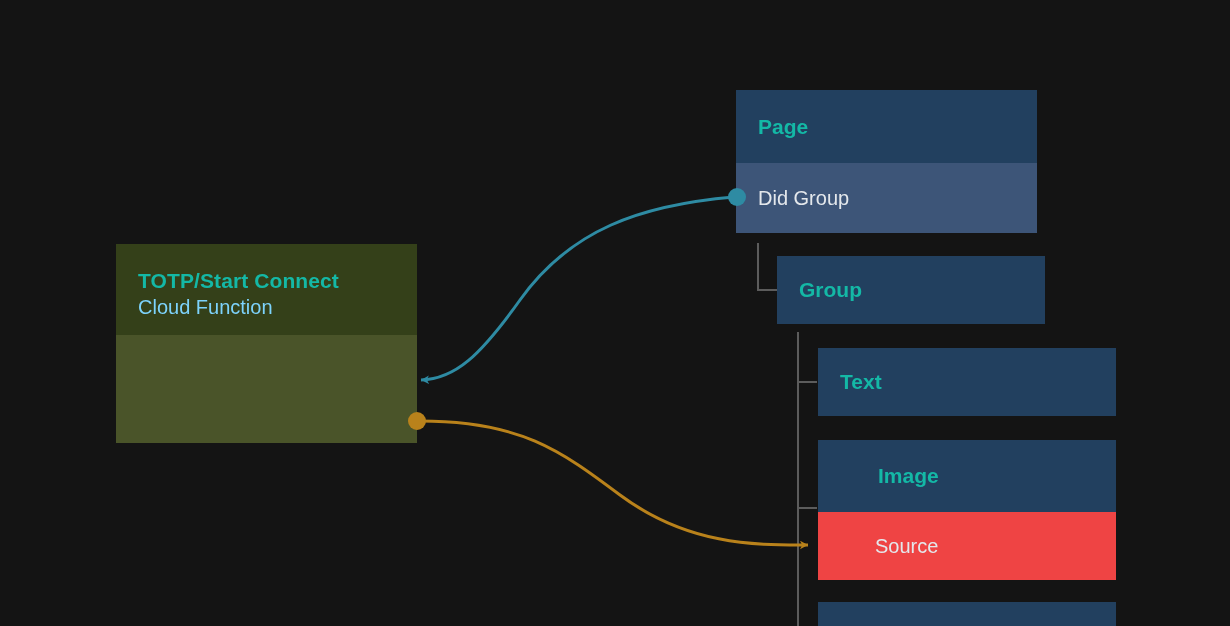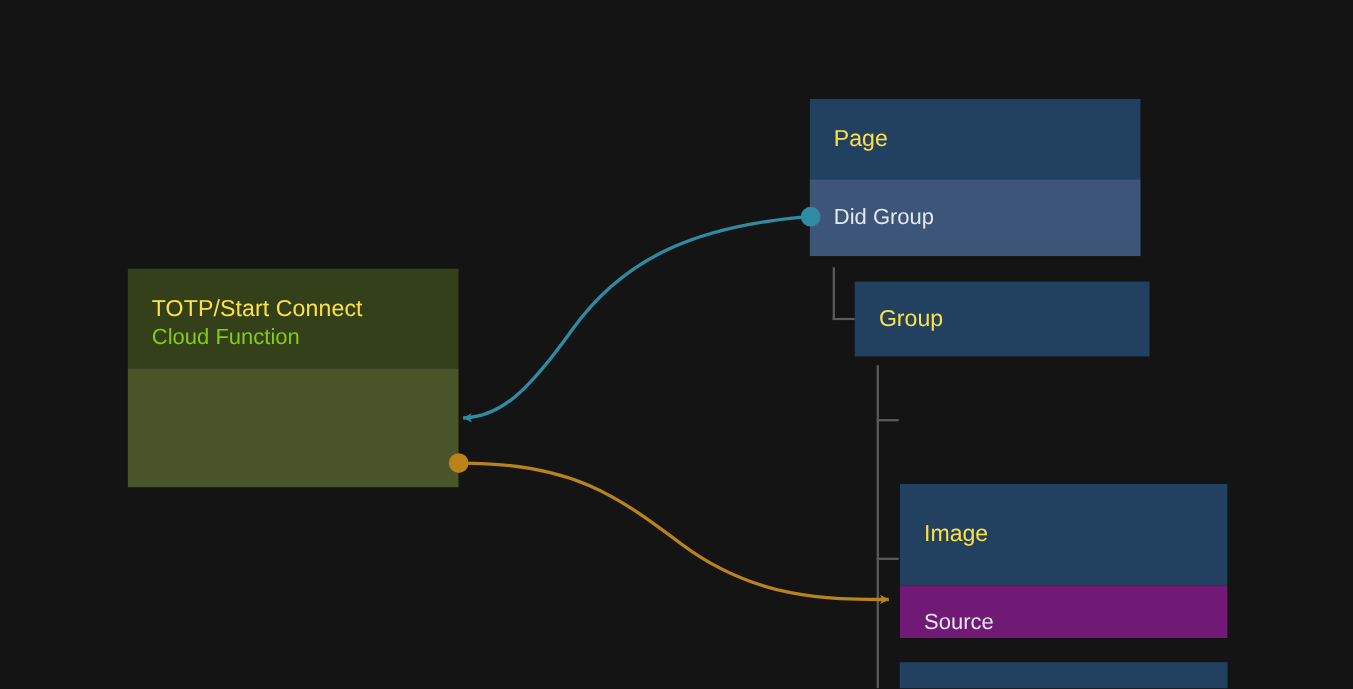--- a/index.html
+++ b/index.html
@@ -22,26 +22,26 @@
   }
   .node-header {
     position: relative;
     box-sizing: border-box;
   }
   .node-row {
     position: relative;
     box-sizing: border-box;
   }
   .title {
-    color: #fde047;
-    font-weight: normal;
+    color: #14b8a6;
+    font-weight: bold;
     white-space: nowrap;
   }
   .subtitle {
-    color: #84cc16;
+    color: #7dd3fc;
     font-weight: normal;
     white-space: nowrap;
   }
   .row-label {
     color: #e4e8ec;
     white-space: nowrap;
   }
   
   #node-function {
     left: 116px;
@@ -69,22 +69,22 @@
   #node-page .title    { font-size: 21px; }
   #node-page .row-label{ font-size: 20px; }
 
   #node-group { left: 777px; top: 256px; width: 268px; height: 68px; background: #22405f; }
   #node-group .title { font-size: 21px; }
 
   #node-text { left: 818px; top: 348px; width: 298px; height: 68px; background: #22405f; }
   #node-text .title { font-size: 21px; }
 
   #node-image { left: 818px; top: 440px; width: 298px; height: 140px; }
-  #node-image .node-header { height: 92px; background: #22405f; }
-  #node-image .node-row    { height: 68px; background: #701a75; }
+  #node-image .node-header { height: 72px; background: #22405f; padding-left: 38px; }
+  #node-image .node-row    { height: 68px; background: #ef4444; padding-left: 35px; }
   #node-image .title    { font-size: 21px; }
   #node-image .row-label{ font-size: 20px; }
 
   #node-partial { left: 818px; top: 602px; width: 298px; height: 40px; background: #22405f; }
 
   .pad-h { padding-left: 22px; display: flex; align-items: center; height: 100%; box-sizing: border-box; }
 
   
   .tree-line {
     position: absolute;
@@ -154,20 +154,25 @@
   </div>
 
   <div class="port-dot" style="left:728px; top:188px; width:18px; height:18px; background:#2e8ba3;"></div>
 
   <div class="node" id="node-group">
     <div class="pad-h">
       <span class="title">Group</span>
     </div>
   </div>
 
+  <div class="node" id="node-text">
+    <div class="pad-h">
+      <span class="title">Text</span>
+    </div>
+  </div>
 
   <div class="node" id="node-image">
     <div class="node-header">
       <div class="pad-h">
         <span class="title">Image</span>
       </div>
     </div>
     <div class="node-row">
       <div class="pad-h">
         <span class="row-label">Source</span>

